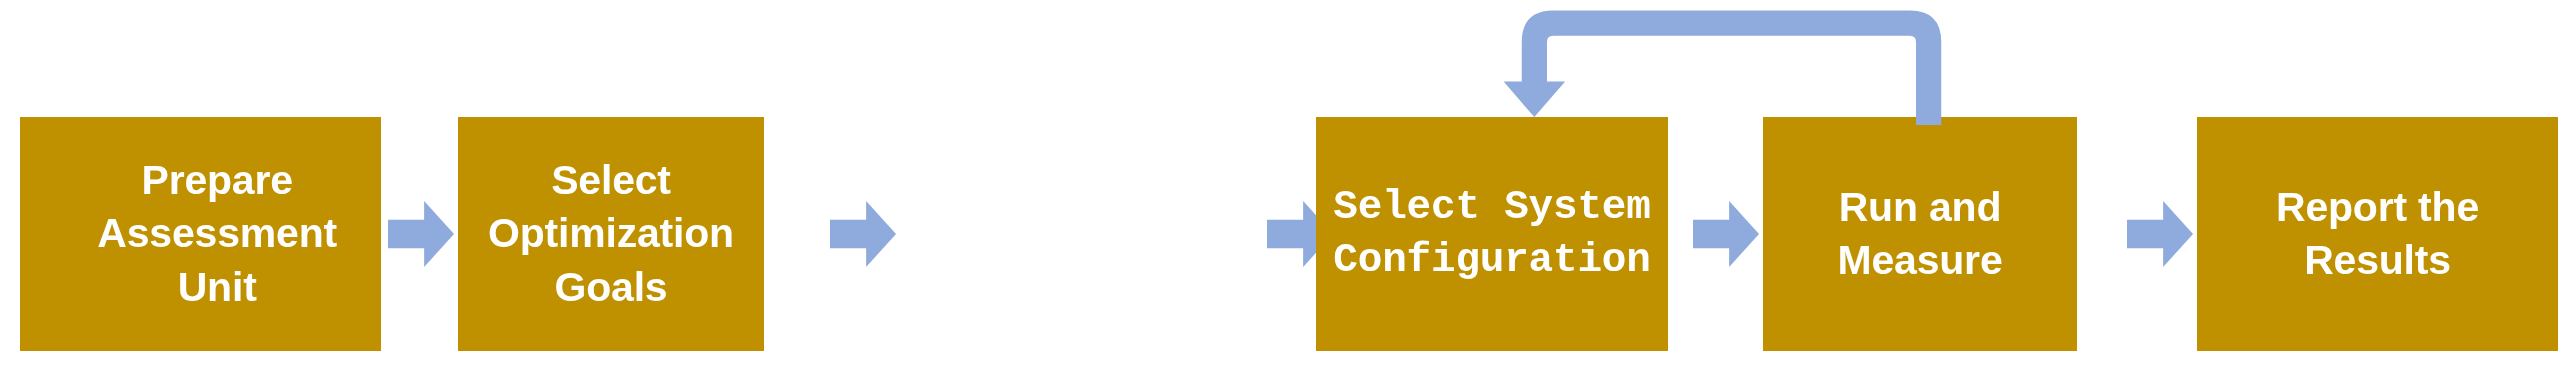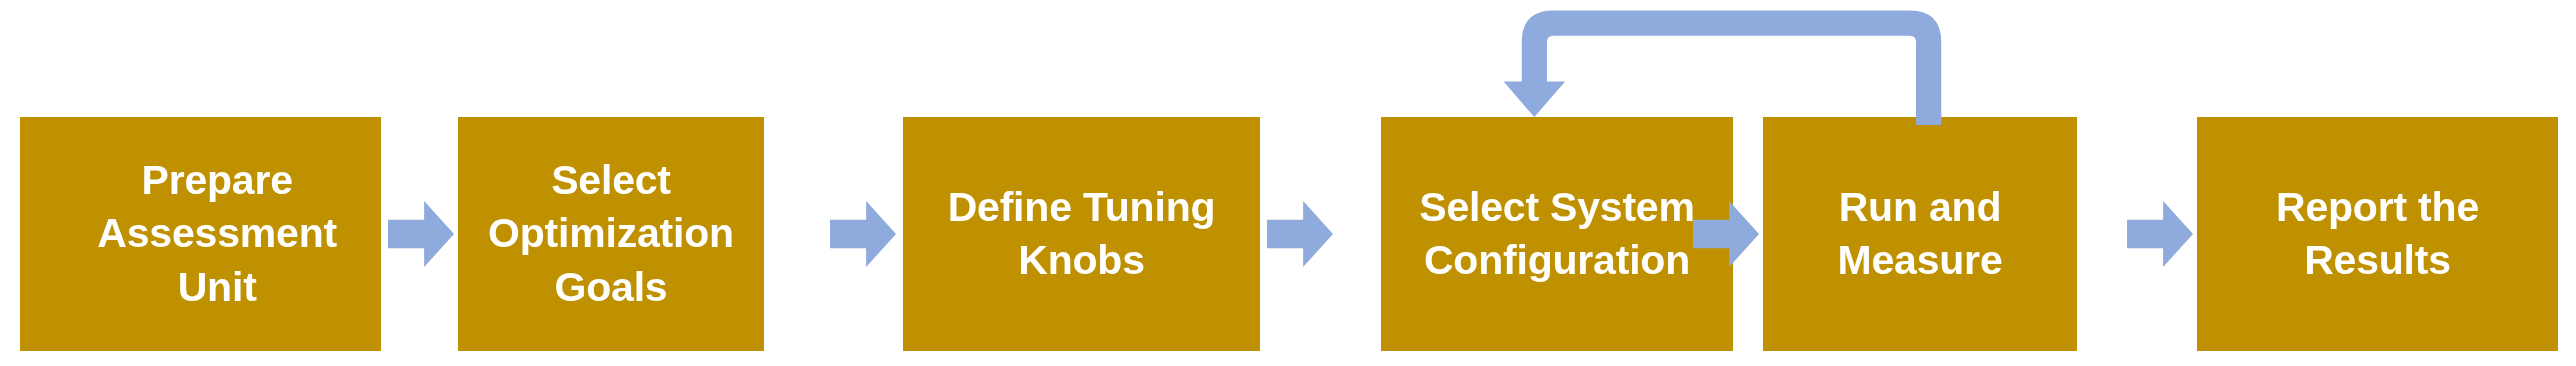--- a/index.html
+++ b/index.html
@@ -72,32 +72,28 @@
 Optimization
 Goals</span>
   </div>
 
   <div class="flow-arrow" style="left:830px; width:66px;">
     <svg viewBox="0 0 84 84" preserveAspectRatio="none">
       <path d="M0 24 L46 24 L46 0 L84 42 L46 84 L46 60 L0 60 Z" fill="#8FAADC"></path>
     </svg>
   </div>
 
-  <div class="step-box" style="left:903px; width:357px;">
-    <span class="step-label">Define Tuning
-Knobs</span>
-  </div>
 
   <div class="flow-arrow" style="left:1267px; width:66px;">
     <svg viewBox="0 0 84 84" preserveAspectRatio="none">
       <path d="M0 24 L46 24 L46 0 L84 42 L46 84 L46 60 L0 60 Z" fill="#8FAADC"></path>
     </svg>
   </div>
 
-  <div class="step-box" style="left:1381px; width:352px;">
+  <div class="step-box" style="left:1316px; width:352px;font-family:Liberation Mono, monospace;">
     <span class="step-label">Select System
 Configuration</span>
   </div>
 
   <div class="flow-arrow" style="left:1693px; width:66px;">
     <svg viewBox="0 0 84 84" preserveAspectRatio="none">
       <path d="M0 24 L46 24 L46 0 L84 42 L46 84 L46 60 L0 60 Z" fill="#8FAADC"></path>
     </svg>
   </div>
 

